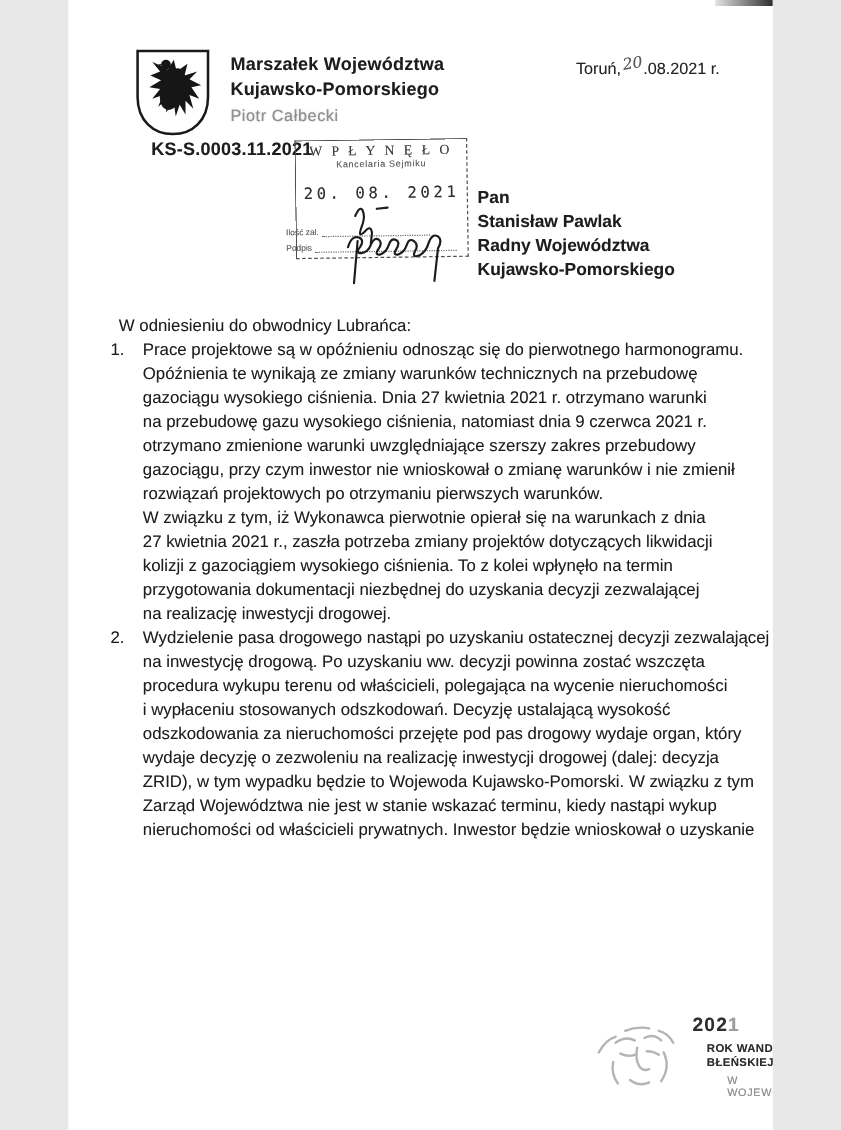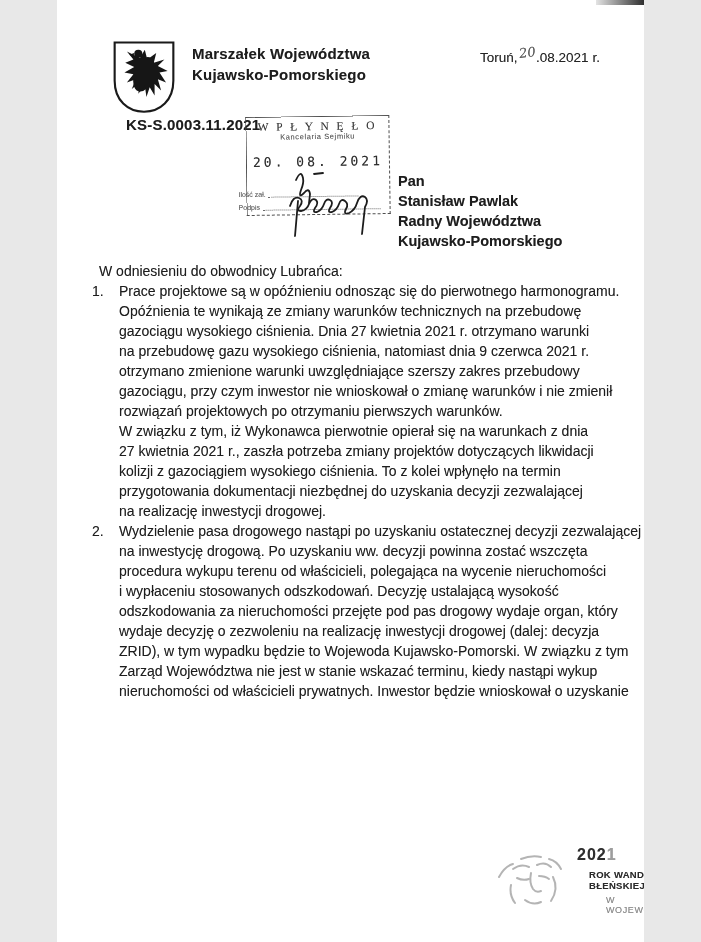--- a/index.html
+++ b/index.html
@@ -34,21 +34,21 @@
   .stamp-date { margin-top:13px; text-align:center; font-family:"DejaVu Sans Mono", monospace;
     font-size:13px; letter-spacing:3px; color:#2e2e2e; white-space:nowrap; }
   .stamp-row { position:absolute; left:-9px; display:flex; align-items:flex-end;
     font-size:7px; color:#5f5f5f; white-space:nowrap; }
   .stamp-row.r1 { top:72px; width:120px; }
   .stamp-row.r2 { top:85px; width:142px; }
   .dotline { flex:1 1 auto; border-bottom:1px dotted #6a6a6a; margin-left:3px; height:7px; }
   .signature-svg { position:absolute; left:215px; top:160px; }
 
   
-  .recipient { position:absolute; left:341px; top:171px; font-weight:700; font-size:14.5px;
+  .recipient { position:absolute; left:341px; top:155px; font-weight:700; font-size:14.5px;
     line-height:20px; white-space:pre-line; }
 
   
   .letter-body { position:absolute; left:42px; top:243px; width:625px; font-size:14px; line-height:20px; }
   .salutation { }
   .intro { margin-top:13px; white-space:pre-line; }
   .section-heading { margin-top:18px; }
   .num-list { margin-top:0; }
   .num-item { display:flex; margin-left:-7px; }
   .num-cell { flex:0 0 27px; }
@@ -74,20 +74,21 @@
     <path d="M7,3 H79 V50 C79,74 63,88 43,88 C23,88 7,74 7,50 Z" fill="#ffffff" stroke="#1a1a1a" stroke-width="2.6"></path>
     <ellipse cx="43" cy="42" rx="12" ry="22" fill="#161616" transform="rotate(18 43 42)"></ellipse>
     <path d="M22,14 L30,24 L20,28 L31,33 L19,40 L30,42 L22,52 L33,48 L28,60 L38,52 L36,66 L44,56 L46,70 L50,58 L56,68 L56,54 L64,62 L60,48 L70,52 L62,40 L72,38 L60,32 L68,24 L55,28 L58,16 L47,24 L44,12 L38,22 Z" fill="#161616"></path>
     <circle cx="36" cy="17" r="5" fill="#161616"></circle>
     <path d="M31,16 l-6,2 5,3 z" fill="#161616"></path>
   </svg>
 
   <div class="sender">
     <div class="sender-line">Marszałek Województwa
 Kujawsko-Pomorskiego</div>
+    <div class="sender-name">Piotr Całbecki</div>
   </div>
 
   <div class="dateline"><span>Toruń,</span><span class="hand-day">20</span><span>.08.2021 r.</span></div>
 
   <div class="refnum">KS-S.0003.11.2021</div>
 
   <div class="stamp">
     <div class="stamp-title">W P Ł Y N Ę Ł O</div>
     <div class="stamp-sub">Kancelaria Sejmiku</div>
     <div class="stamp-date">20. 08. 2021</div>

